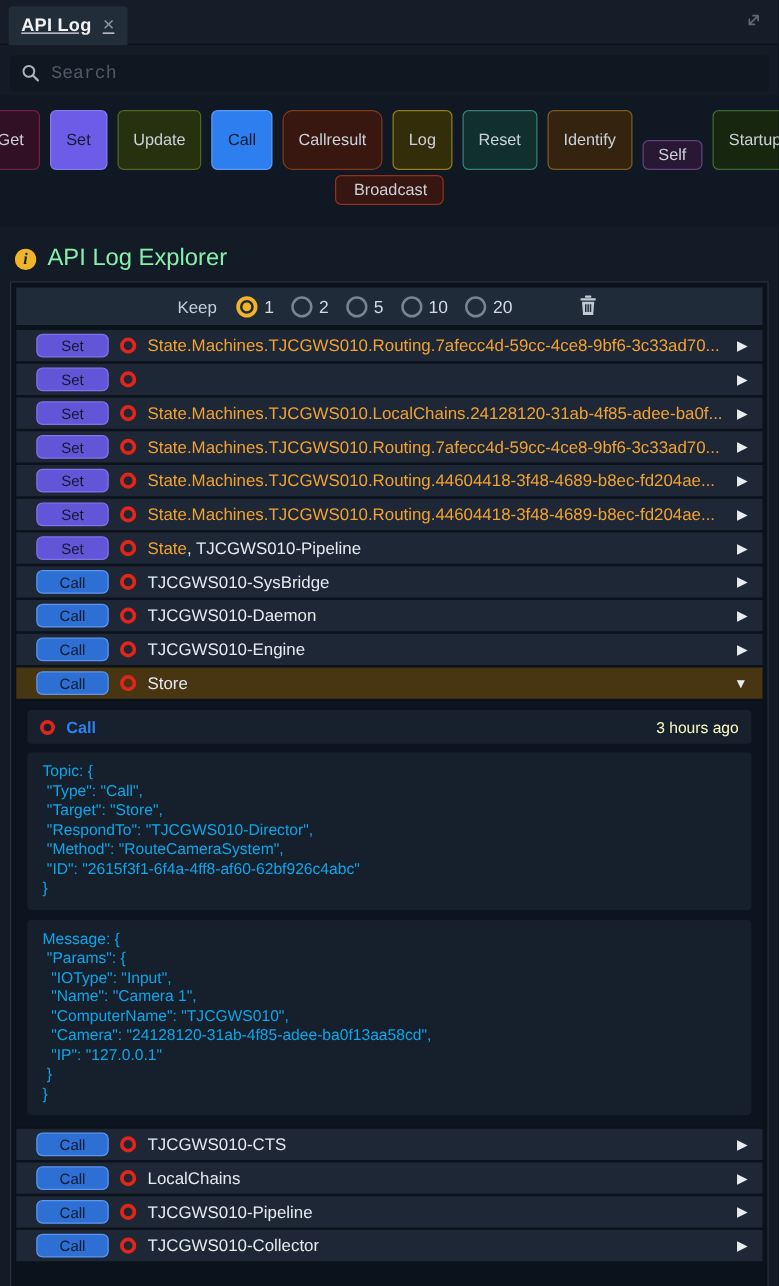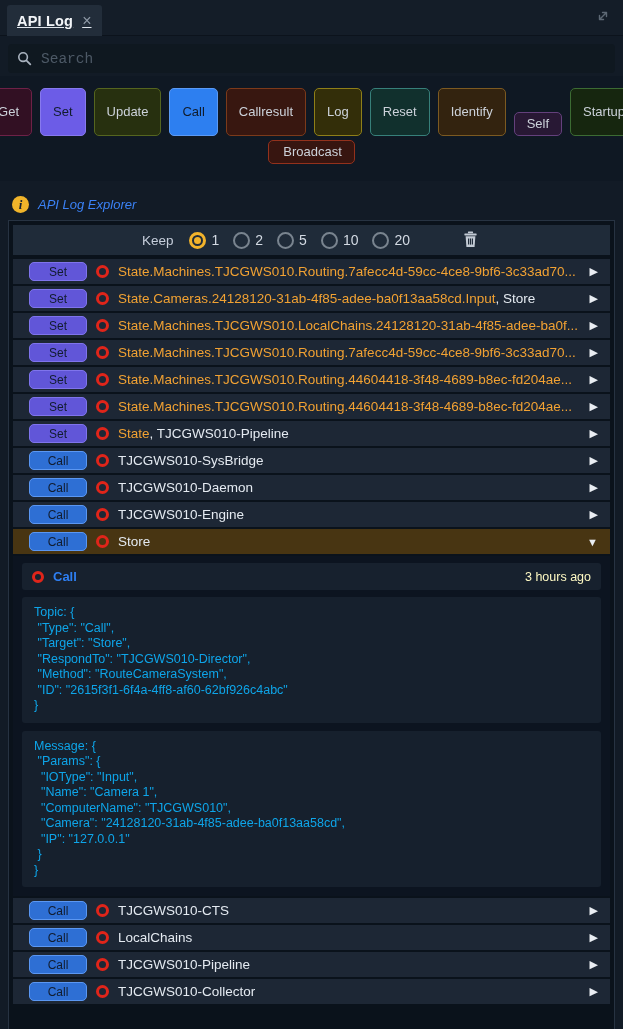--- a/index.html
+++ b/index.html
@@ -42,35 +42,35 @@
   .btn-row + .btn-row { margin-top:4px; }
   .fbtn {
     font-family:"Liberation Sans", sans-serif; font-size:13px; color:#ccd2da;
     padding:3px 12px 4px 12px; border-radius:5px; border:1px solid transparent;
     background:#1a2430; cursor:pointer; line-height:15px;
   }
   .fbtn-get       { background:#321023; border-color:#6e2147; }
   .fbtn-set       { background:#6c5ce7; border-color:#8779ee; color:#101c2c; }
   .fbtn-update    { background:#27300f; border-color:#55651f; }
   .fbtn-call      { background:#2d7ff0; border-color:#5b9af5; color:#101c2c; }
-  .fbtn-callresult{ background:#381710; border-color:#7c3a1a; }
+  .fbtn-callresult{ background:#381710; border-color:#7c3a1a;border-radius:8px; }
   .fbtn-log       { background:#332e09; border-color:#8f7f18; }
   .fbtn-reset     { background:#11302d; border-color:#37807a; }
   .fbtn-identify  { background:#33230f; border-color:#7c5a21; }
   .fbtn-self      { background:#281834; border-color:#64407c;margin-top:24px; }
   .fbtn-startup   { background:#16260f; border-color:#3c6b33; }
   .fbtn-broadcast { background:#371510; border-color:#93311c;padding-left:14px; }
   
   .explorer-header { display:flex; align-items:center; gap:9px; margin:15px 12px 7px 12px; }
   .info-ic {
     width:17px; height:17px; border-radius:50%; background:#f0b42a; color:#17212e;
     display:flex; align-items:center; justify-content:center;
     font-family:"Liberation Serif", serif; font-style:italic; font-weight:bold; font-size:13px;
   }
-  .explorer-title { color:#3b82f6; font-size:13px;font-style:italic; }
+  .explorer-title { color:#86efac; font-size:19px; }
   
   .explorer { margin:4px 8px 0 8px; background:#0a121b; border:1px solid #273342; padding:4px; }
   .toolbar {
     height:30px; background:#1f2b39; display:flex; align-items:center; justify-content:center;
     margin-bottom:4px;
   }
   .keep-label { color:#c6cedb; font-size:13.5px; margin-right:16px; }
   .radio-item { display:flex; align-items:center; gap:5px; margin-right:14px; cursor:pointer; }
   .rb { width:17px; height:17px; border:2px solid #79848f; border-radius:50%; position:relative; }
   .rb.sel { border:3px solid #f2b32b; }
@@ -199,21 +199,20 @@
 
     <div class="lrow">
       <span class="badge badge-set">Set</span>
       <span class="ring"></span>
       <span class="rtext"><span class="hl">State.Machines.TJCGWS010.Routing.7afecc4d-59cc-4ce8-9bf6-3c33ad70...</span><span class="pl"></span></span>
       <span class="arrow">▶</span>
     </div>
     <div class="lrow">
       <span class="badge badge-set">Set</span>
       <span class="ring"></span>
-      <span class="rtext"><span class="hl">State.Cameras.24128120-31ab-4f85-adee-ba0f13aa58cd.Input</span><span class="pl">, Store</span></span>
       <span class="arrow">▶</span>
     </div>
     <div class="lrow">
       <span class="badge badge-set">Set</span>
       <span class="ring"></span>
       <span class="rtext"><span class="hl">State.Machines.TJCGWS010.LocalChains.24128120-31ab-4f85-adee-ba0f...</span><span class="pl"></span></span>
       <span class="arrow">▶</span>
     </div>
     <div class="lrow">
       <span class="badge badge-set">Set</span>

